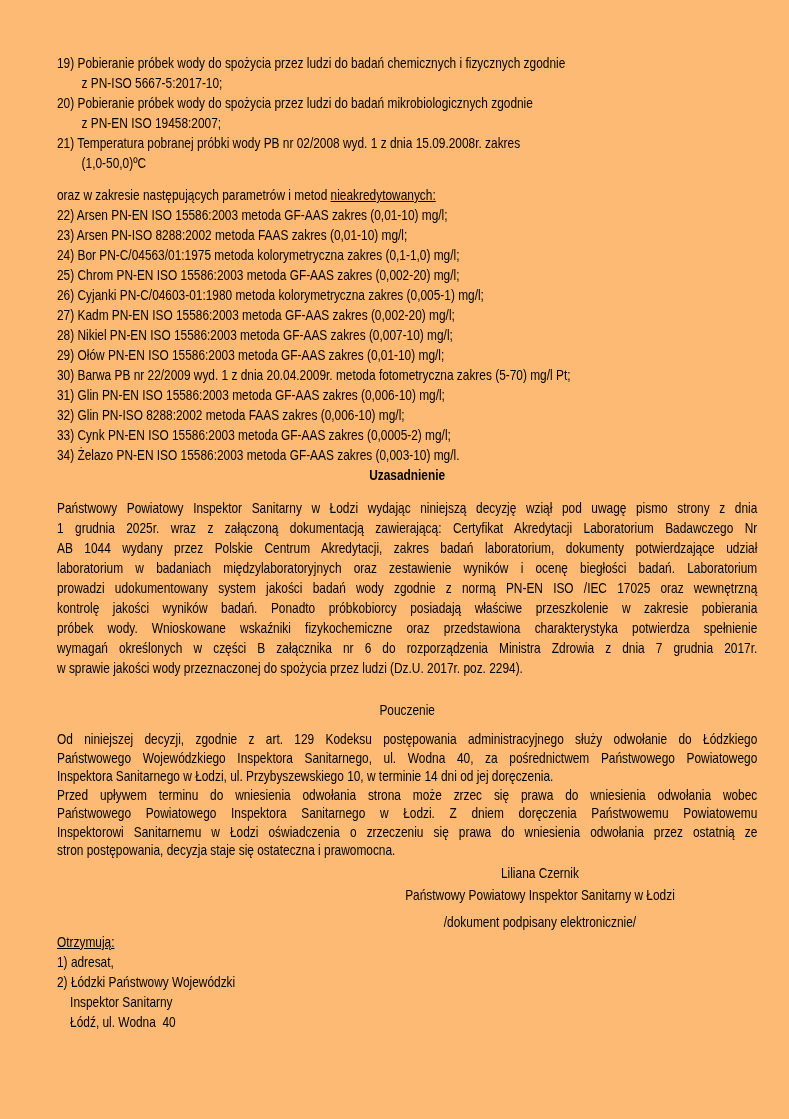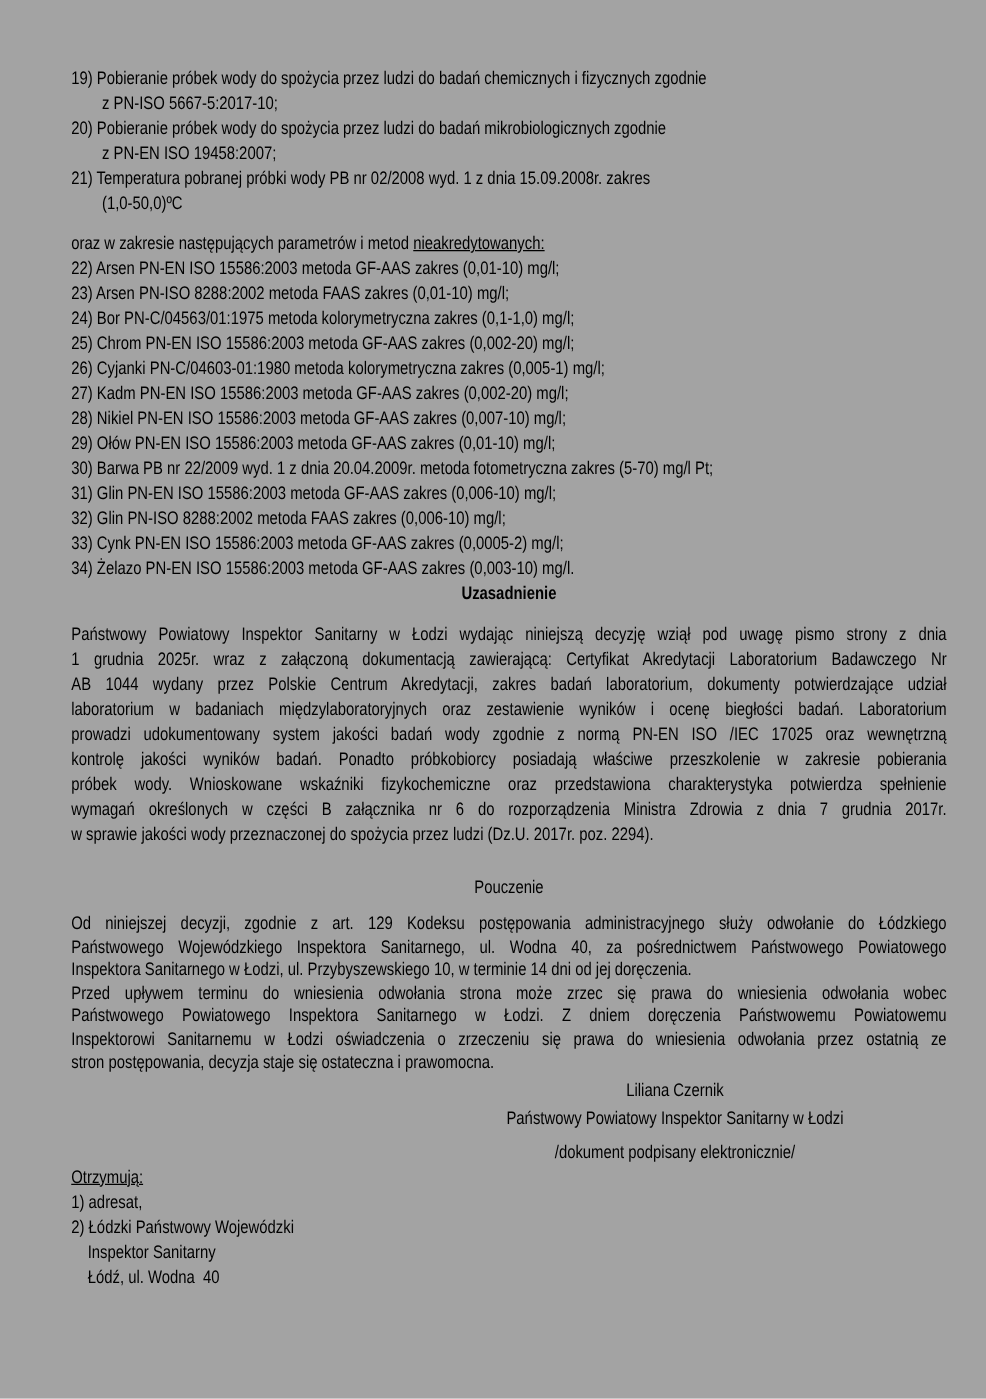--- a/index.html
+++ b/index.html
@@ -1,21 +1,21 @@
 <!DOCTYPE html>
 <html lang="pl"><head>
 <meta charset="utf-8">
 <style>
   html,body{margin:0;padding:0;background:#ffffff;}
   body{
     width:789px;height:1119px;
     font-family:"Liberation Sans","DejaVu Sans",sans-serif;
     color:#000;
   }
-  .page{position:relative;width:789px;height:1119px;background:#a3a3a3;overflow:hidden;}
+  .page{position:relative;width:789px;height:1119px;background:#fdba74;overflow:hidden;}
   .content{
     position:absolute;left:57px;top:53px;width:854px;
     transform:scaleX(0.82);transform-origin:0 0;
     font-size:14.5px;line-height:20px;
   }
   .line{white-space:nowrap;}
   .hang2{padding-left:30px;}
   .sec-oraz{margin-top:12px;}
   .u{text-decoration:underline;}
   .h-uzas{margin-top:0;font-weight:bold;text-align:center;}

